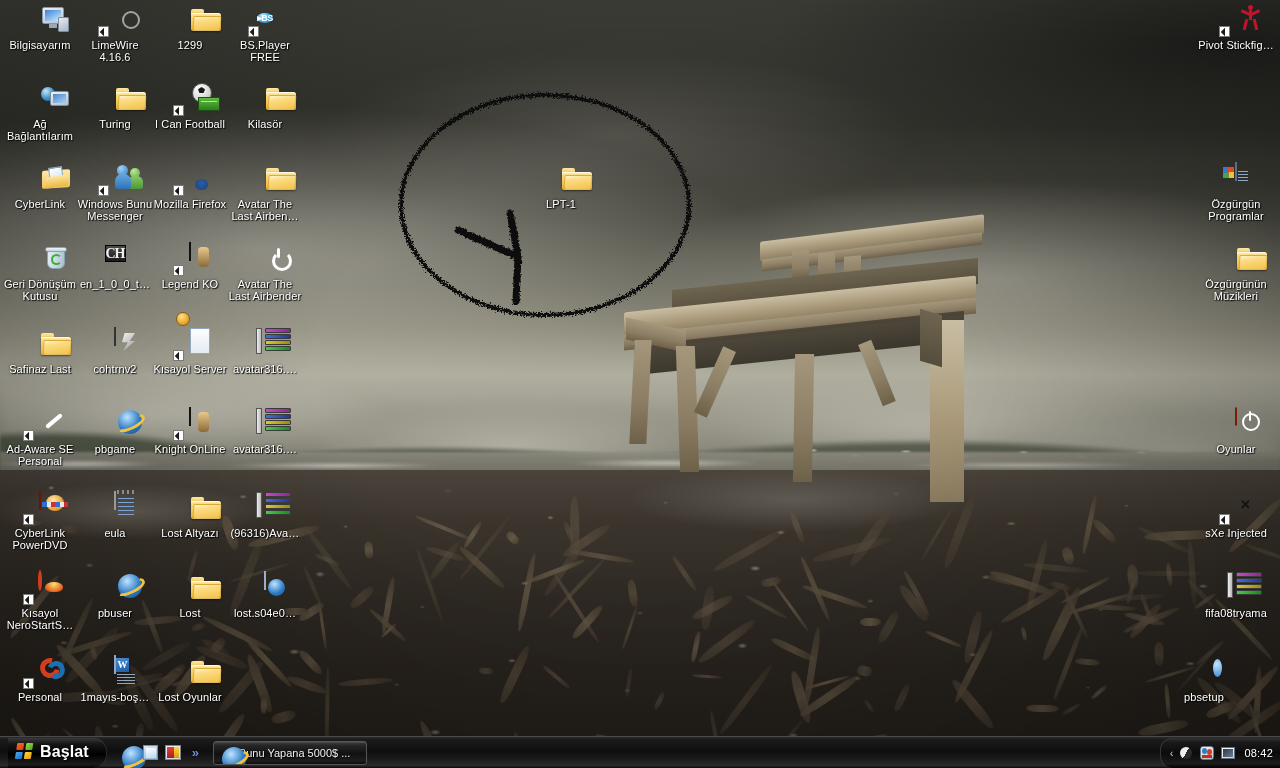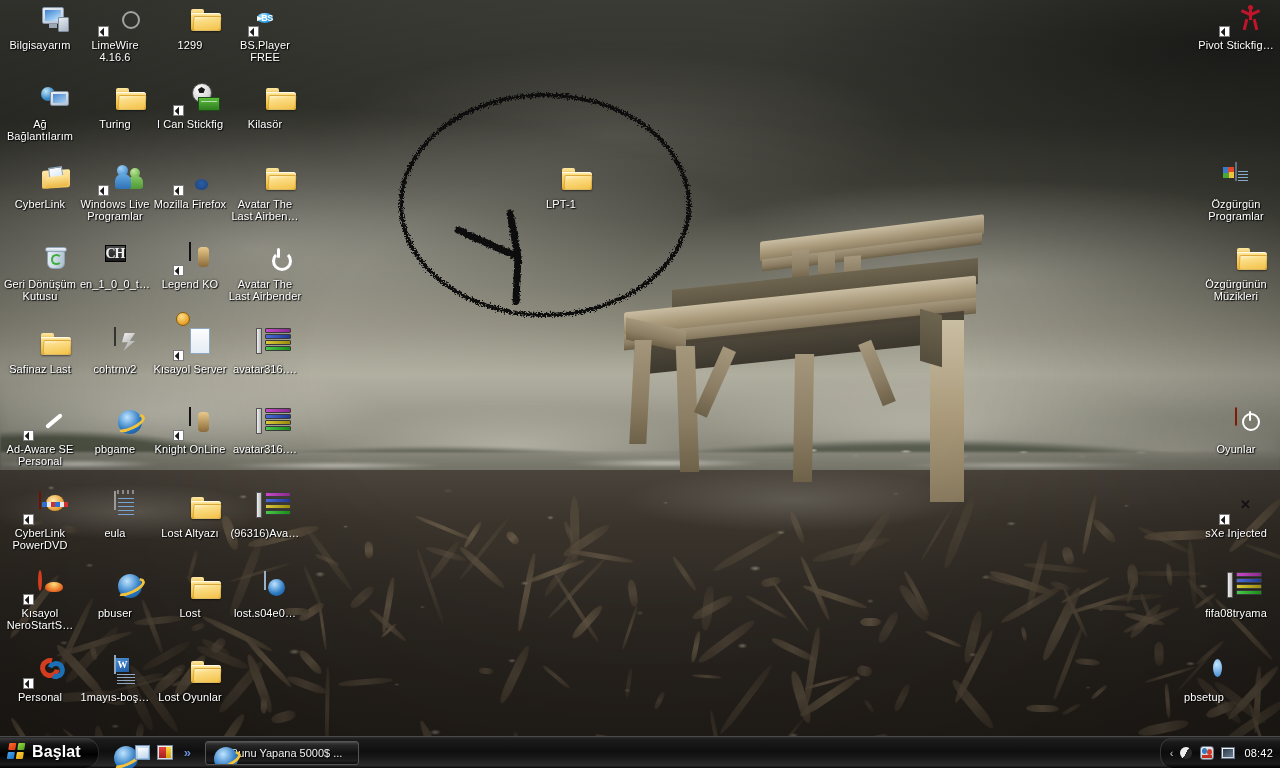--- a/index.html
+++ b/index.html
@@ -439,21 +439,21 @@
   .ic-win .lst{position:absolute;left:2px;top:8px;width:10px;height:11px;
     background:repeating-linear-gradient(180deg,#8aa8c8 0 1px,transparent 1px 3px);}
 
   
   #annotation { position:absolute; left:390px; top:85px; width:310px; height:245px; pointer-events:none; }
 
   
   #taskbar {
     position:absolute; left:0; bottom:0; width:1280px; height:32px;
     background:linear-gradient(180deg,#2c2c2c 0%,#1b1b1b 8%,#0f0f0f 46%,#161616 62%,#2a2a2a 92%,#0a0a0a 100%);
-    border-top:1px solid #4a4a4a; display:flex; align-items:center; z-index:50;
+    border-top:1px solid #4a4a4a; display:flex; align-items:center; z-index:50;padding-left:8px;
   }
   #start-button {
     height:30px; min-width:96px; padding:0 18px 2px 8px; display:flex; align-items:center; gap:7px;
     background:linear-gradient(180deg,#3a3a3a 0%,#161616 20%,#000 55%,#1d1d1d 88%,#000 100%);
     border-radius:0 14px 14px 0; box-shadow:inset -1px 0 0 rgba(120,120,120,.3);
     cursor:pointer;
   }
   #start-button .flag { width:17px;height:17px;position:relative;transform:skewX(-9deg); }
   #start-button .flag i { position:absolute; width:7px;height:7px;display:block; border-radius:1px; }
   #start-button .lbl {
@@ -757,33 +757,33 @@
     <div class="icon" style="left: 2px; top: 83px;">
       <div class="glyph"><span class="ic-net"><span class="globe"></span><span class="mon2"></span><span class="scr2"></span></span></div>
       <div class="label">Ağ Bağlantılarım</div>
     </div>
     <div class="icon" style="left: 77px; top: 83px;">
       <div class="glyph"><span class="ic-folder"><span class="tab"></span><span class="body"></span><span class="front"></span></span></div>
       <div class="label">Turing</div>
     </div>
     <div class="icon" style="left: 152px; top: 83px;">
       <div class="glyph"><span class="ic-ball"><span class="b"></span><span class="p1"></span><span class="fld"></span></span><span class="shortcut-arrow"></span></div>
-      <div class="label">I Can Stickfig</div>
+      <div class="label">I Can Football</div>
     </div>
     <div class="icon" style="left: 227px; top: 83px;">
       <div class="glyph"><span class="ic-folder"><span class="tab"></span><span class="body"></span><span class="front"></span></span></div>
       <div class="label">Kilasör</div>
     </div>
     <div class="icon" style="left: 2px; top: 163px;">
       <div class="glyph"><span class="ic-docs"><span class="fold"></span><span class="sheet"></span><span class="sheet2"></span></span></div>
       <div class="label">CyberLink</div>
     </div>
     <div class="icon" style="left: 77px; top: 163px;">
       <div class="glyph"><span class="ic-msn"><span class="p h2"></span><span class="p b2"></span><span class="p h1"></span><span class="p b1"></span></span><span class="shortcut-arrow"></span></div>
-      <div class="label">Windows Live Programlar</div>
+      <div class="label">Windows Bunu Messenger</div>
     </div>
     <div class="icon" style="left: 152px; top: 163px;">
       <div class="glyph"><span class="ic-ff"></span><span class="shortcut-arrow"></span></div>
       <div class="label">Mozilla Firefox</div>
     </div>
     <div class="icon" style="left: 227px; top: 163px;">
       <div class="glyph"><span class="ic-folder"><span class="tab"></span><span class="body"></span><span class="front"></span></span></div>
       <div class="label">Avatar The Last Airben…</div>
     </div>
     <div class="icon" style="left: 2px; top: 243px;">

